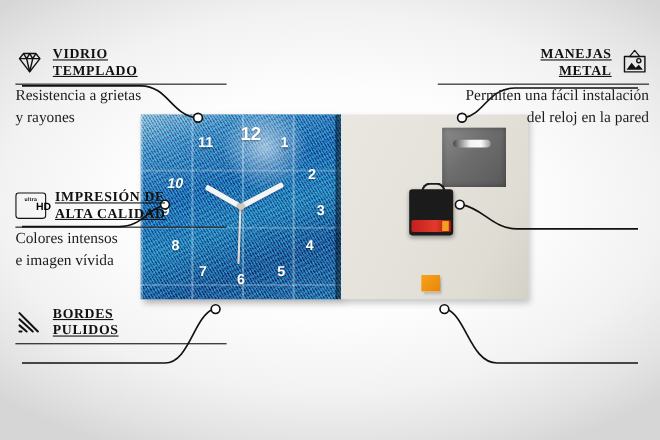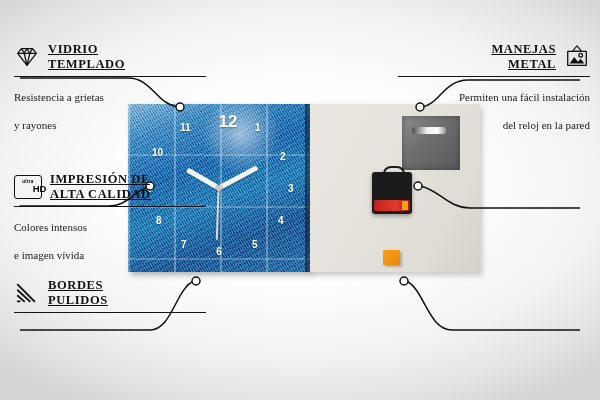--- a/index.html
+++ b/index.html
@@ -36,21 +36,21 @@
   .clock-panel::after{
     content:"";position:absolute;right:-2px;top:0;bottom:0;width:7px;
     background:linear-gradient(90deg,rgba(0,0,0,.55),rgba(0,0,0,.15));
   }
   .back-panel{
     left:310px;width:170px;
     background:linear-gradient(118deg,#e9e7df 0%,#e4e2da 45%,#dedcd3 78%,#d3d1c8 100%);
     box-shadow:2px 3px 6px rgba(0,0,0,.22);
   }
   .num{position:absolute;color:#fff;font-weight:bold;font-family:"Liberation Sans",sans-serif;
-       font-size:10px;text-shadow:0 1px 2px rgba(0,0,0,.35);line-height:1;}
+       font-size:13px;text-shadow:0 1px 2px rgba(0,0,0,.35);line-height:1;}
   .hand{position:absolute;background:#f4f4f4;border-radius:2px;transform-origin:bottom center;
         box-shadow:0 1px 2px rgba(0,0,0,.35);}
   .hand.second{background:#dcdcdc;}
   .cap{position:absolute;width:6px;height:6px;border-radius:50%;
        background:#cfcabc;box-shadow:0 0 2px rgba(0,0,0,.5);}
   .hanger{position:absolute;left:92px;top:12px;width:58px;height:54px;
      background:linear-gradient(135deg,#8c8c8c,#6d6d6d 45%,#5a5a5a 100%);
      box-shadow:inset 0 0 6px rgba(0,0,0,.35);}
   .hanger-slot{position:absolute;left:10px;top:11px;width:34px;height:7px;border-radius:4px;
      background:linear-gradient(90deg,#4a4a4a,#f2f2f2 45%,#fbfbfb 75%,#9a9a9a);}
@@ -65,21 +65,21 @@
      background:linear-gradient(135deg,#f7a21a,#e8860c);box-shadow:2px 2px 2px rgba(0,0,0,.22);}
   
   .callout{position:absolute;width:192px;}
   .callout.left{left:14px;text-align:left;}
   .callout.right{right:10px;text-align:right;}
   .co-head{display:flex;align-items:center;gap:8px;}
   .callout.right .co-head{flex-direction:row-reverse;text-align:right;}
   .co-title{font-size:12.5px;font-weight:bold;letter-spacing:.6px;color:#111;line-height:1.18;
             text-transform:uppercase;text-decoration:underline;}
   .co-rule{height:0;border-top:1.6px solid #141414;margin-top:4px;}
-  .co-sub{font-size:11px;color:#1c1c1c;line-height:1.38;margin-top:13px;}
+  .co-sub{font-size:14px;color:#1c1c1c;line-height:1.38;margin-top:1px;}
   .ico{width:26px;height:26px;flex:0 0 26px;display:block;}
   .hd-box{width:26px;height:22px;border:1.6px solid #111;border-radius:3px;display:flex;
           flex-direction:column;align-items:center;justify-content:center;flex:0 0 26px;}
   .hd-ultra{font-size:4.6px;font-weight:bold;letter-spacing:.3px;font-family:"Liberation Sans",sans-serif;line-height:1;}
   .hd-hd{font-size:9.5px;font-weight:bold;font-family:"Liberation Sans",sans-serif;line-height:1;padding-left:23px;}
   svg{display:block;overflow:visible;}
   #wires{position:absolute;inset:0;pointer-events:none;}
 </style>
 </head>
 <body>
@@ -90,21 +90,21 @@
     <div class="num" style="left:50%;top:9px;transform:translateX(-50%);font-size:17px;padding-left:18px;">12</div>
     <div class="num" style="left:127px;top:19px;">1</div>
     <div class="num" style="left:152px;top:48px;">2</div>
     <div class="num" style="left:160px;top:80px;">3</div>
     <div class="num" style="left:150px;top:112px;">4</div>
     <div class="num" style="left:124px;top:136px;">5</div>
     <div class="num" style="left:50%;top:143px;transform:translateX(-50%);">6</div>
     <div class="num" style="left:53px;top:136px;">7</div>
     <div class="num" style="left:28px;top:112px;">8</div>
     <div class="num" style="left:19px;top:80px;">9</div>
-    <div class="num" style="left:24px;top:44px;">10</div>
+    <div class="num" style="left:24px;top:56px;font-style:italic;">10</div>
     <div class="num" style="left:52px;top:19px;">11</div>
 
     <div class="hand" style="width:4.5px;height:36px;left:88px;top:48px;transform:rotate(-60deg);"></div>
     <div class="hand" style="width:4.5px;height:44px;left:88px;top:40px;transform:rotate(62deg);"></div>
     <div class="hand second" style="width:1.6px;height:52px;left:90px;top:32px;transform:rotate(182deg);"></div>
     <div class="cap" style="left:88px;top:81px;"></div>
   </div>
 
   <div class="product back-panel">
     <div class="hanger">

